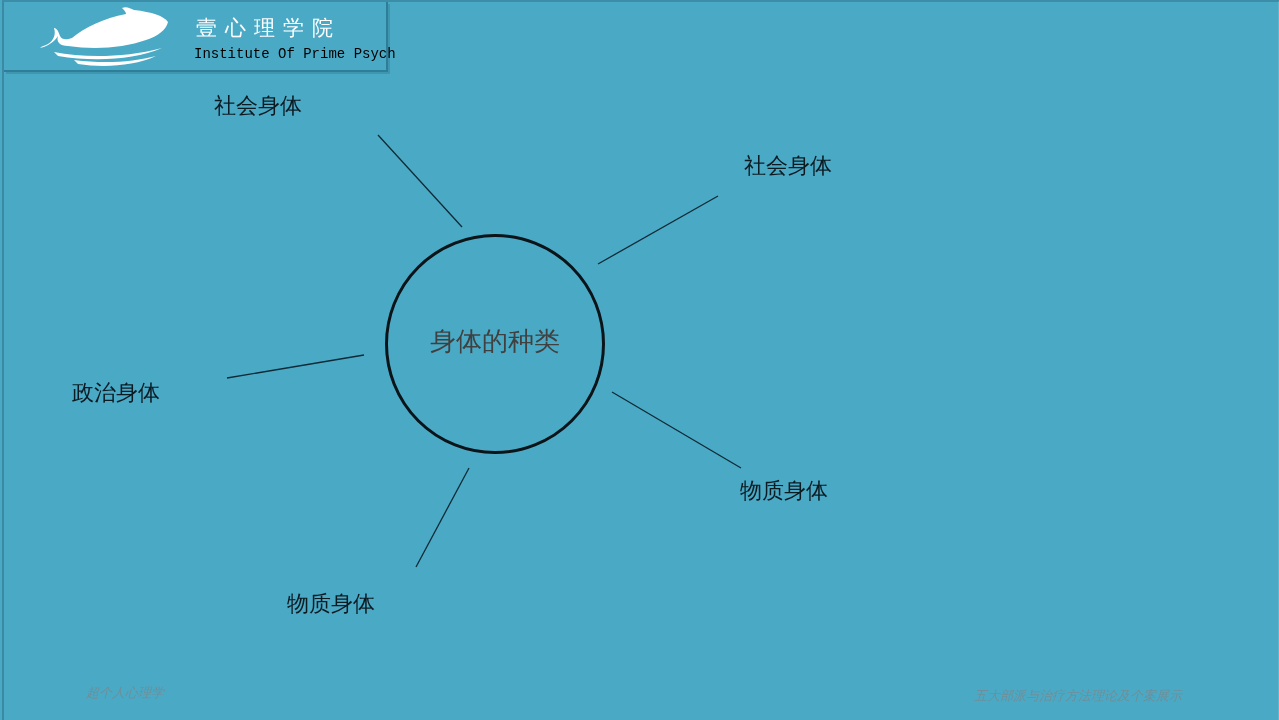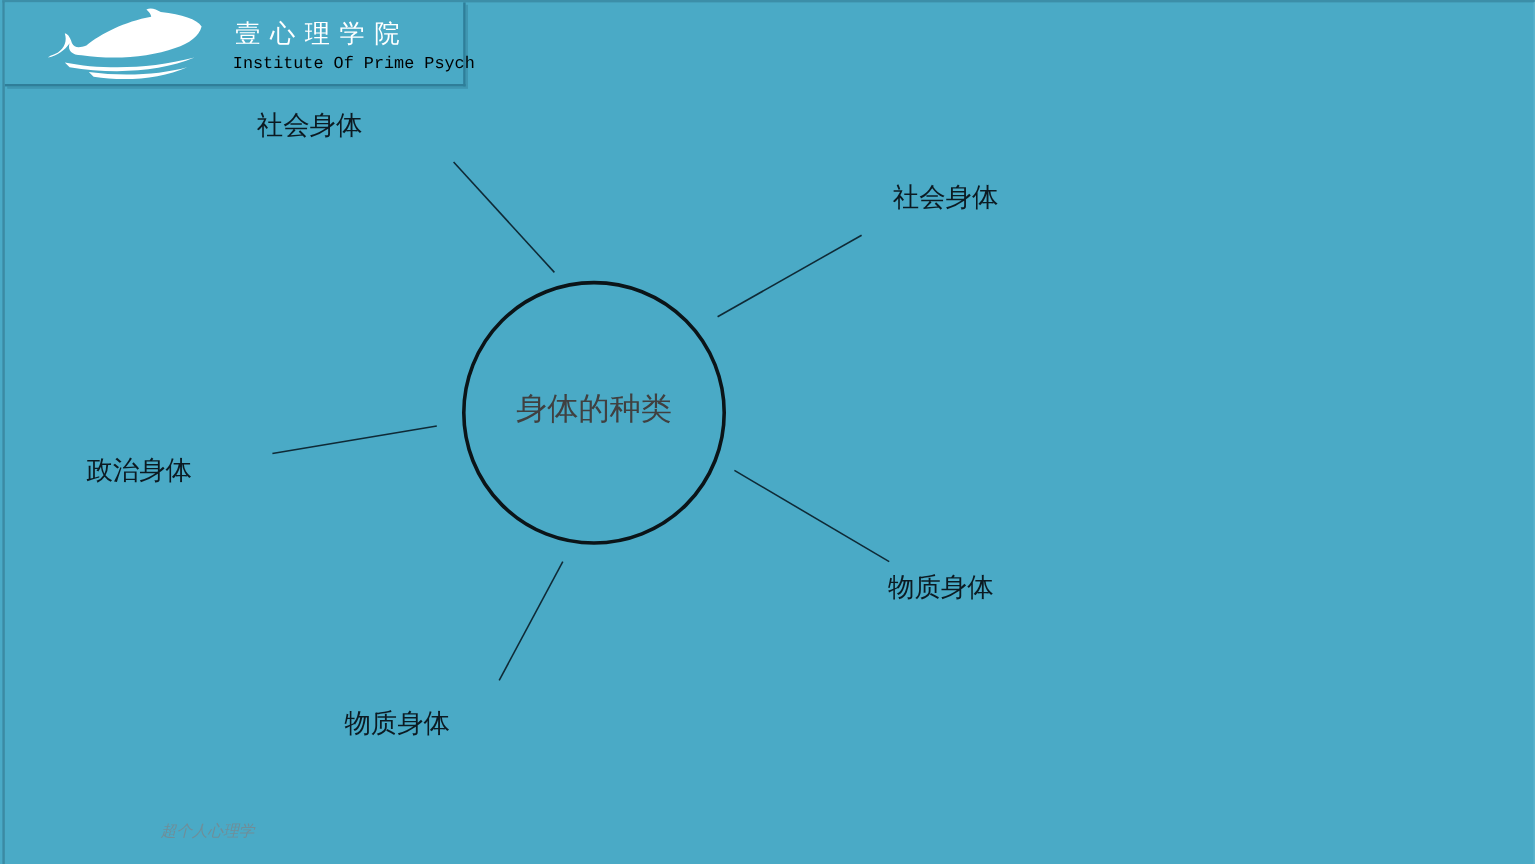--- a/index.html
+++ b/index.html
@@ -40,14 +40,15 @@
 
   <div class="center-circle"></div>
   <div class="center-text">身体的种类</div>
 
   <div class="label" style="left:210px; top:93px;">社会身体</div>
   <div class="label" style="left:740px; top:153px;">社会身体</div>
   <div class="label" style="left:52px; top:380px;margin-left:16px;">政治身体</div>
   <div class="label" style="left:736px; top:478px;">物质身体</div>
   <div class="label" style="left:283px; top:591px;">物质身体</div>
 
-  <div class="footer" style="left:82px; top:682px;margin-left:48px;">超个人心理学</div>
+  <div class="footer" style="left:82px; top:682px;">超个人心理学</div>
+  <div class="footer" style="left:970px; top:685px;">五大部派与治疗方法理论及个案展示</div>
 </div>
 
 </body></html>

